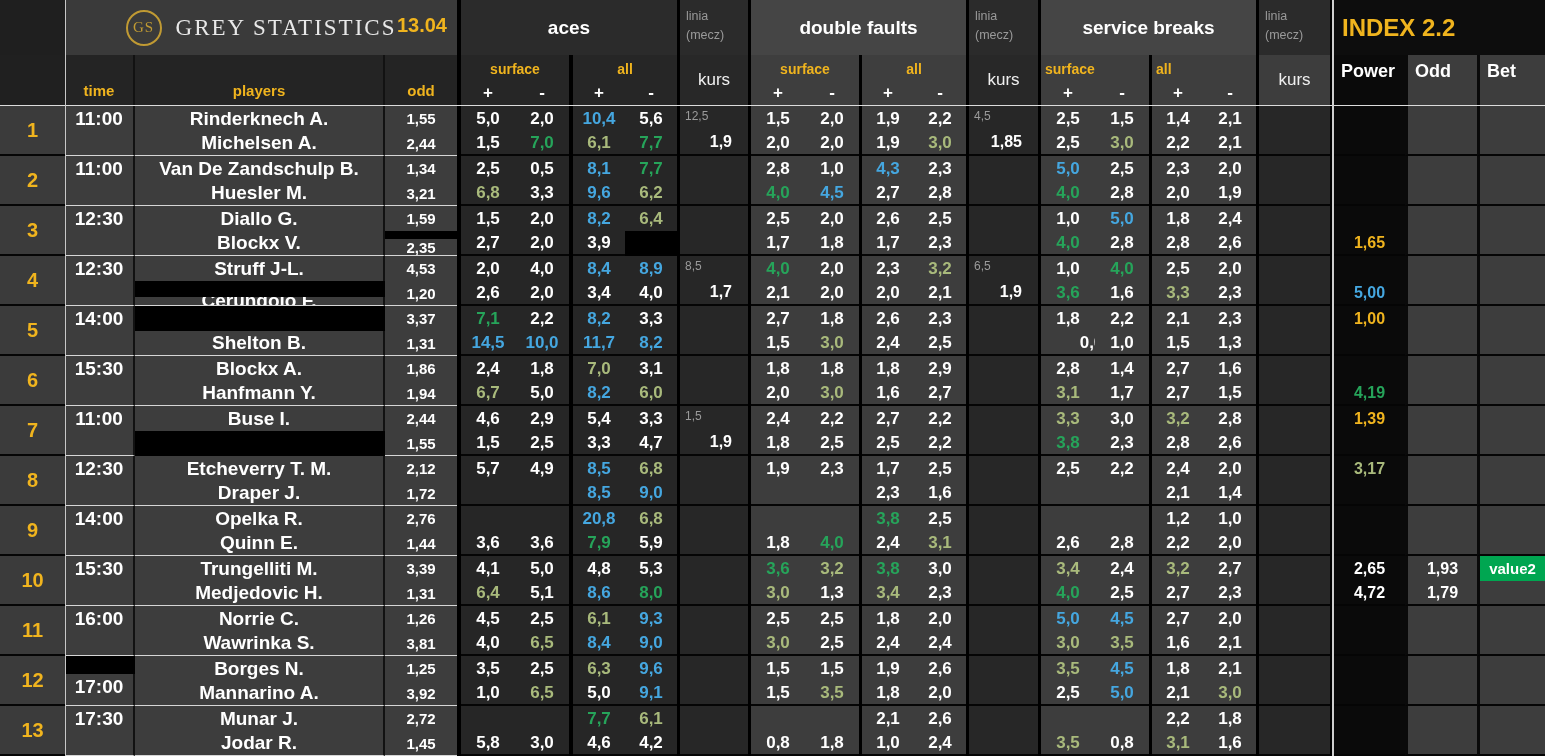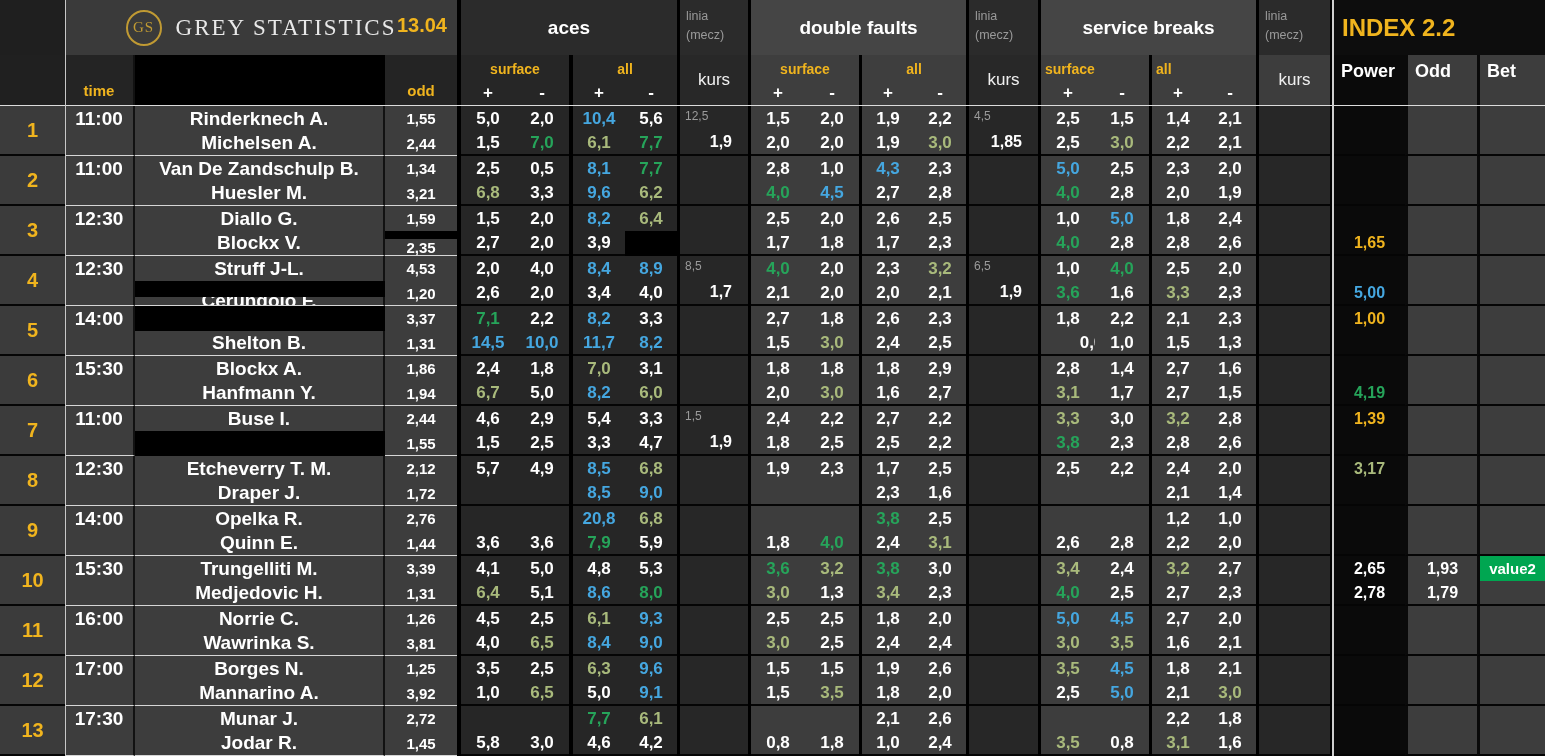--- a/index.html
+++ b/index.html
@@ -88,20 +88,21 @@
     </div>
     <div class="h1 gt sb-t">service breaks</div>
     <div class="h1 linia l-sb">
       <span>linia</span>
       <span>(mecz)</span>
     </div>
     <div class="h1 idx">INDEX 2.2</div>
 
     <div class="h2 blank"></div>
     <div class="h2 lab t-time vr">time</div>
+    <div class="h2 lab t-players vr">players</div>
     <div class="h2 lab t-odd">odd</div>
 
     <div class="h2 pair p-aces-s">
       <div class="h2lab">surface</div>
       <div class="h2signs">
           <span>+</span>
           <span>-</span>
         </div>
     </div>
     <div class="h2 pair p-aces-a">
@@ -580,21 +581,21 @@
         <div class="cell stat s-aces db" style="grid-area: 2 / 9; color: rgb(69, 167, 224);">8,6</div>
         <div class="cell stat s-aces db" style="grid-area: 2 / 10; color: rgb(38, 164, 90);">8,0</div>
         <div class="cell stat s-df db" style="grid-area: 2 / 14; color: rgb(169, 186, 124);">3,0</div>
         <div class="cell stat s-df db" style="grid-area: 2 / 15; color: rgb(255, 255, 255);">1,3</div>
         <div class="cell stat s-df db" style="grid-area: 2 / 17; color: rgb(169, 186, 124);">3,4</div>
         <div class="cell stat s-df db" style="grid-area: 2 / 18; color: rgb(255, 255, 255);">2,3</div>
         <div class="cell stat s-sb db" style="grid-area: 2 / 22; color: rgb(38, 164, 90);">4,0</div>
         <div class="cell stat s-sb db" style="grid-area: 2 / 23; color: rgb(255, 255, 255);">2,5</div>
         <div class="cell stat s-sb db" style="grid-area: 2 / 25; color: rgb(255, 255, 255);">2,7</div>
         <div class="cell stat s-sb db" style="grid-area: 2 / 26; color: rgb(255, 255, 255);">2,3</div>
-        <div class="cell powerc db" style="grid-area: 2 / 30; color: rgb(255, 255, 255);">2,78</div>
+        <div class="cell powerc db" style="grid-area: 2 / 30; color: rgb(255, 255, 255);">4,72</div>
         <div class="cell ioddc blft db" style="grid-area: 2 / 31;">1,79</div>
         <div class="cell betc blft db" style="grid-area: 2 / 32;"></div>
         <div class="cell kursc db" style="grid-area: 1 / 12 / span 2;"></div>
         <div class="cell kursc db" style="grid-area: 1 / 20 / span 2;"></div>
         <div class="cell kursc db" style="grid-area: 1 / 28 / span 2;"></div>
       </div>
       <div class="mrow">
         <div class="cell numc db" style="grid-area: 1 / 1 / span 2;">11</div>
         <div class="cell timec lb vr" style="grid-area: 1 / 2 / span 2;">
           <span>16:00</span>
@@ -632,21 +633,21 @@
         <div class="cell stat s-sb db" style="grid-area: 2 / 26; color: rgb(255, 255, 255);">2,1</div>
         <div class="cell powerc db" style="grid-area: 2 / 30;"></div>
         <div class="cell ioddc blft db" style="grid-area: 2 / 31;"></div>
         <div class="cell betc blft db" style="grid-area: 2 / 32;"></div>
         <div class="cell kursc db" style="grid-area: 1 / 12 / span 2;"></div>
         <div class="cell kursc db" style="grid-area: 1 / 20 / span 2;"></div>
         <div class="cell kursc db" style="grid-area: 1 / 28 / span 2;"></div>
       </div>
       <div class="mrow">
         <div class="cell numc db" style="grid-area: 1 / 1 / span 2;">12</div>
-        <div class="cell timec lb vr" style="grid-area: 1 / 2 / span 2;">
+        <div class="cell timec lb vr" style="grid-area: 1 / 2 / span 2; margin-top: 18px;">
           <span>17:00</span>
         </div>
         <div class="cell pname vr" style="grid-area: 1 / 3;">Borges N.</div>
         <div class="cell oddc" style="grid-area: 1 / 4;">1,25</div>
         <div class="cell stat s-aces" style="grid-area: 1 / 6; color: rgb(255, 255, 255);">3,5</div>
         <div class="cell stat s-aces" style="grid-area: 1 / 7; color: rgb(255, 255, 255);">2,5</div>
         <div class="cell stat s-aces" style="grid-area: 1 / 9; color: rgb(169, 186, 124);">6,3</div>
         <div class="cell stat s-aces" style="grid-area: 1 / 10; color: rgb(69, 167, 224);">9,6</div>
         <div class="cell stat s-df" style="grid-area: 1 / 14; color: rgb(255, 255, 255);">1,5</div>
         <div class="cell stat s-df" style="grid-area: 1 / 15; color: rgb(255, 255, 255);">1,5</div>

